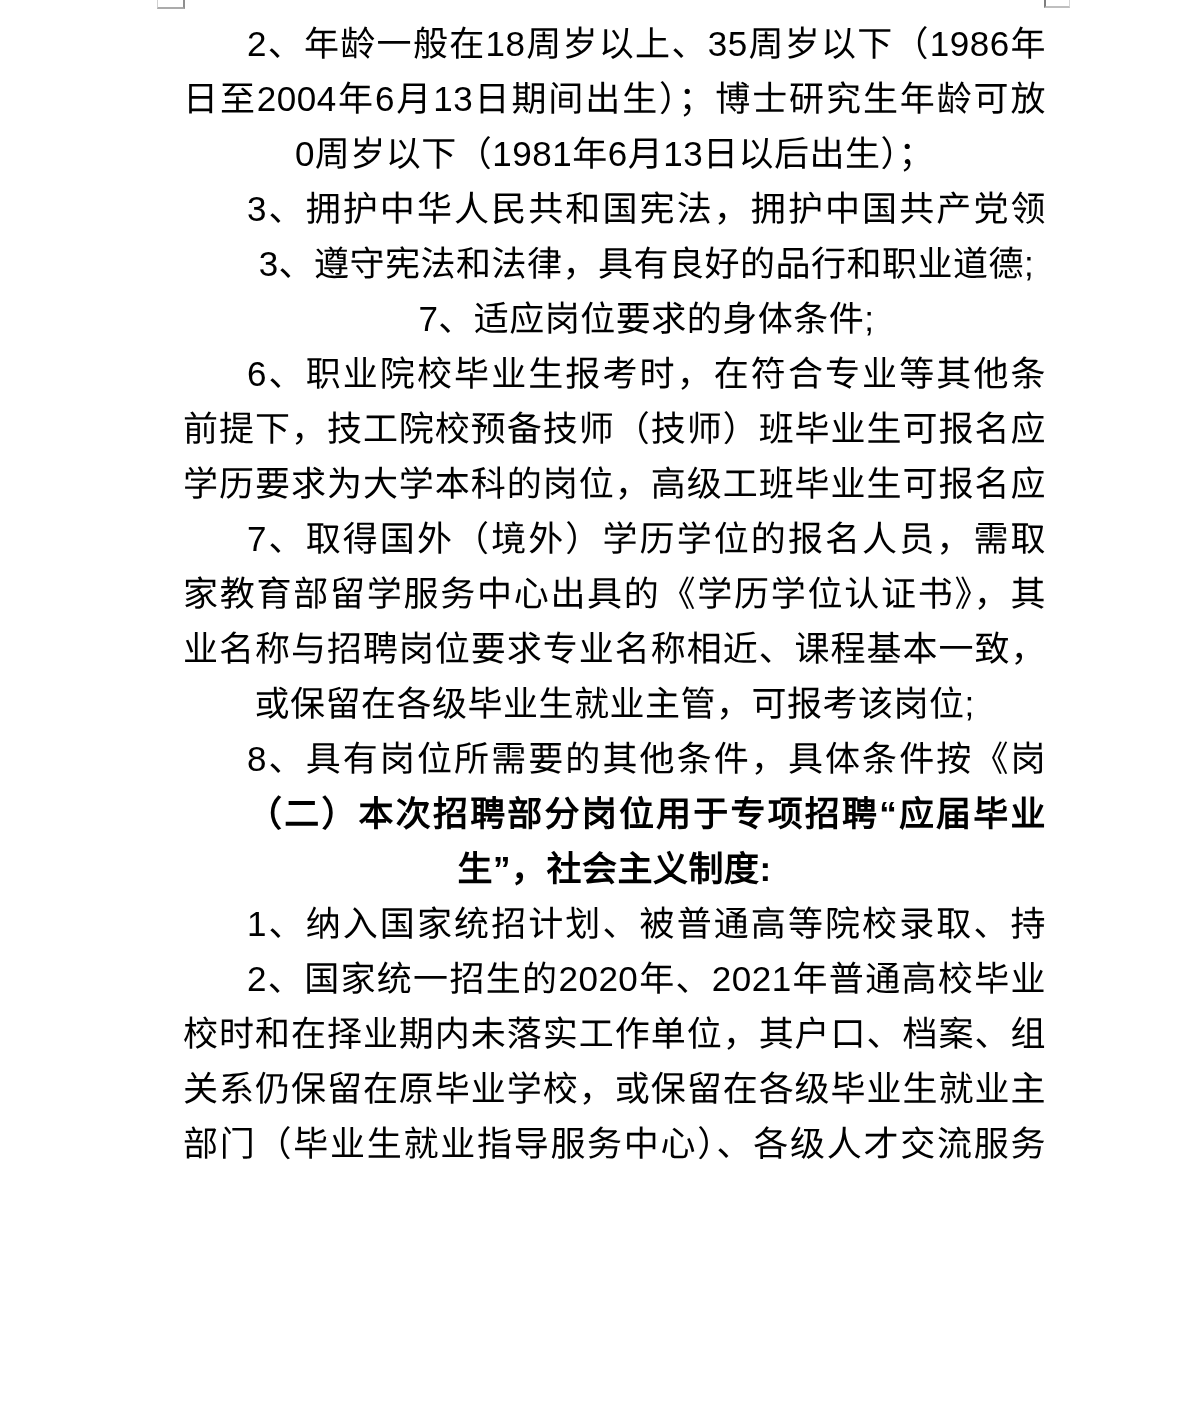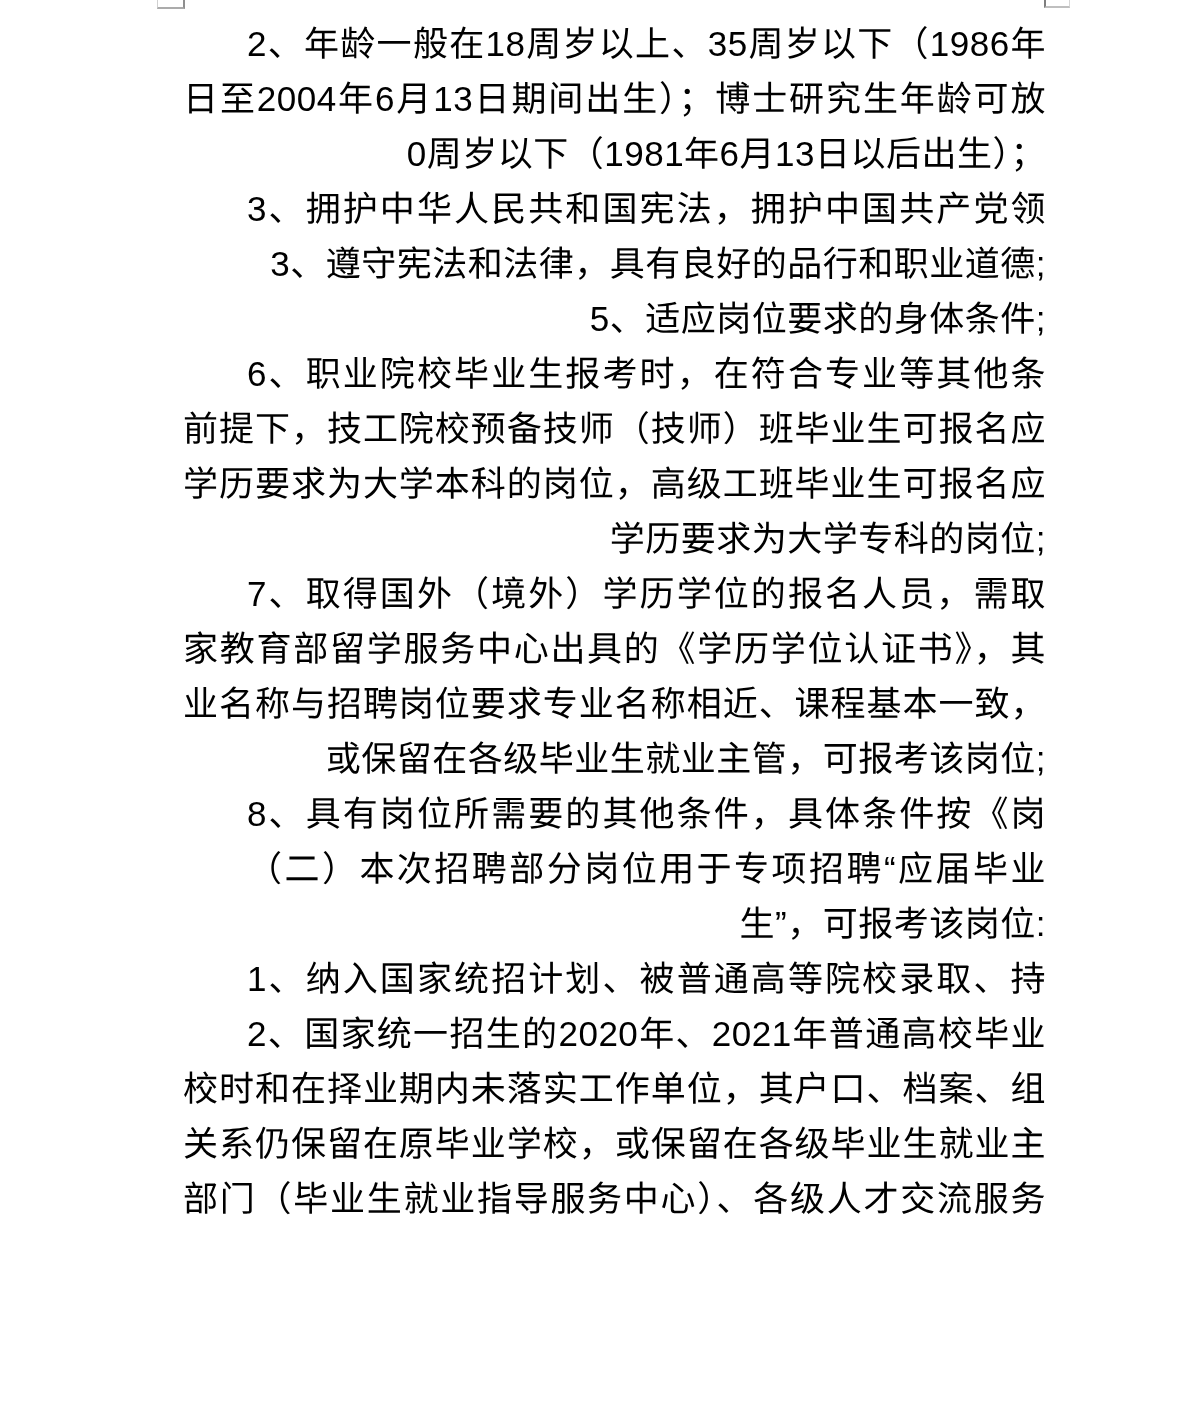--- a/index.html
+++ b/index.html
@@ -50,35 +50,35 @@
     font-size: 35px;
     line-height: 55px;
   }
   .para {
     margin: 0;
     padding: 0;
   }
   .line {
     height: 55px;
     overflow: hidden;
-    text-align: right;
+    text-align: center;
     letter-spacing: 0.5px;
   }
   
   .j {
     text-align: justify;
     text-align-last: justify;
   }
   
   .ind {
     text-indent: 64px;
   }
   
   .b {
-    font-weight: normal;
+    font-weight: bold;
   }
 </style>
 </head>
 <body>
 
 <div class="page">
 
   <div class="artifact artifact-left"></div>
   <div class="artifact artifact-right"></div>
 
@@ -92,44 +92,43 @@
 
     <div class="para">
       <div class="line ind j">3、拥护中华人民共和国宪法，拥护中国共产党领导和</div>
     </div>
 
     <div class="para">
       <div class="line ind">3、遵守宪法和法律，具有良好的品行和职业道德;</div>
     </div>
 
     <div class="para">
-      <div class="line ind">5、适应岗位要求的身体条件;</div>
+      <div class="line ind">7、适应岗位要求的身体条件;</div>
     </div>
 
     <div class="para">
       <div class="line ind j">6、职业院校毕业生报考时，在符合专业等其他条件的</div>
       <div class="line j">前提下，技工院校预备技师（技师）班毕业生可报名应聘</div>
       <div class="line j">学历要求为大学本科的岗位，高级工班毕业生可报名应聘</div>
-      <div class="line">学历要求为大学专科的岗位;</div>
     </div>
 
     <div class="para">
       <div class="line ind j">7、取得国外（境外）学历学位的报名人员，需取得国</div>
       <div class="line j">家教育部留学服务中心出具的《学历学位认证书》，其专</div>
       <div class="line j">业名称与招聘岗位要求专业名称相近、课程基本一致，且</div>
       <div class="line">或保留在各级毕业生就业主管，可报考该岗位;</div>
     </div>
 
     <div class="para">
       <div class="line ind j">8、具有岗位所需要的其他条件，具体条件按《岗位信</div>
     </div>
 
     <div class="para b">
       <div class="line ind j">（二）本次招聘部分岗位用于专项招聘“应届毕业</div>
-      <div class="line">生”，可报考该岗位:</div>
+      <div class="line">生”，社会主义制度:</div>
     </div>
 
     <div class="para">
       <div class="line ind j">1、纳入国家统招计划、被普通高等院校录取、持有普</div>
     </div>
 
     <div class="para">
       <div class="line ind j">2、国家统一招生的2020年、2021年普通高校毕业生离</div>
       <div class="line j">校时和在择业期内未落实工作单位，其户口、档案、组织</div>
       <div class="line j">关系仍保留在原毕业学校，或保留在各级毕业生就业主管</div>

